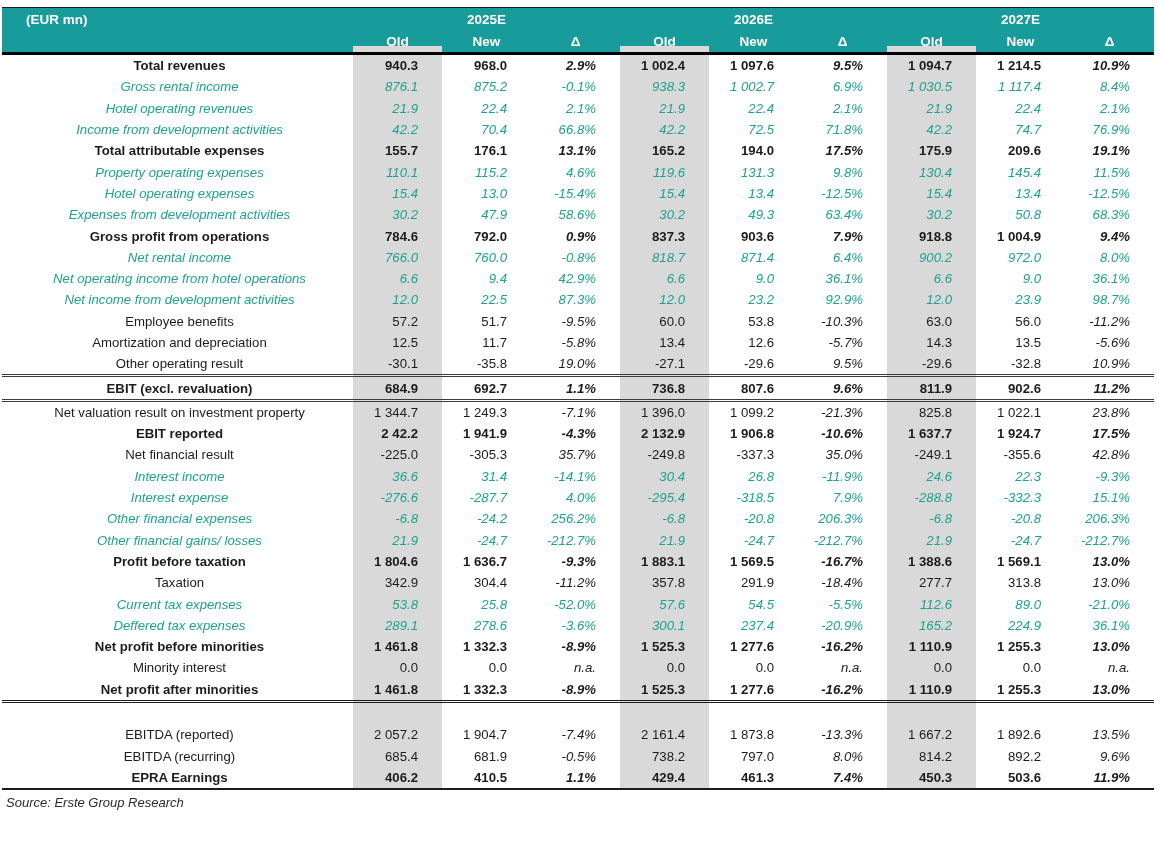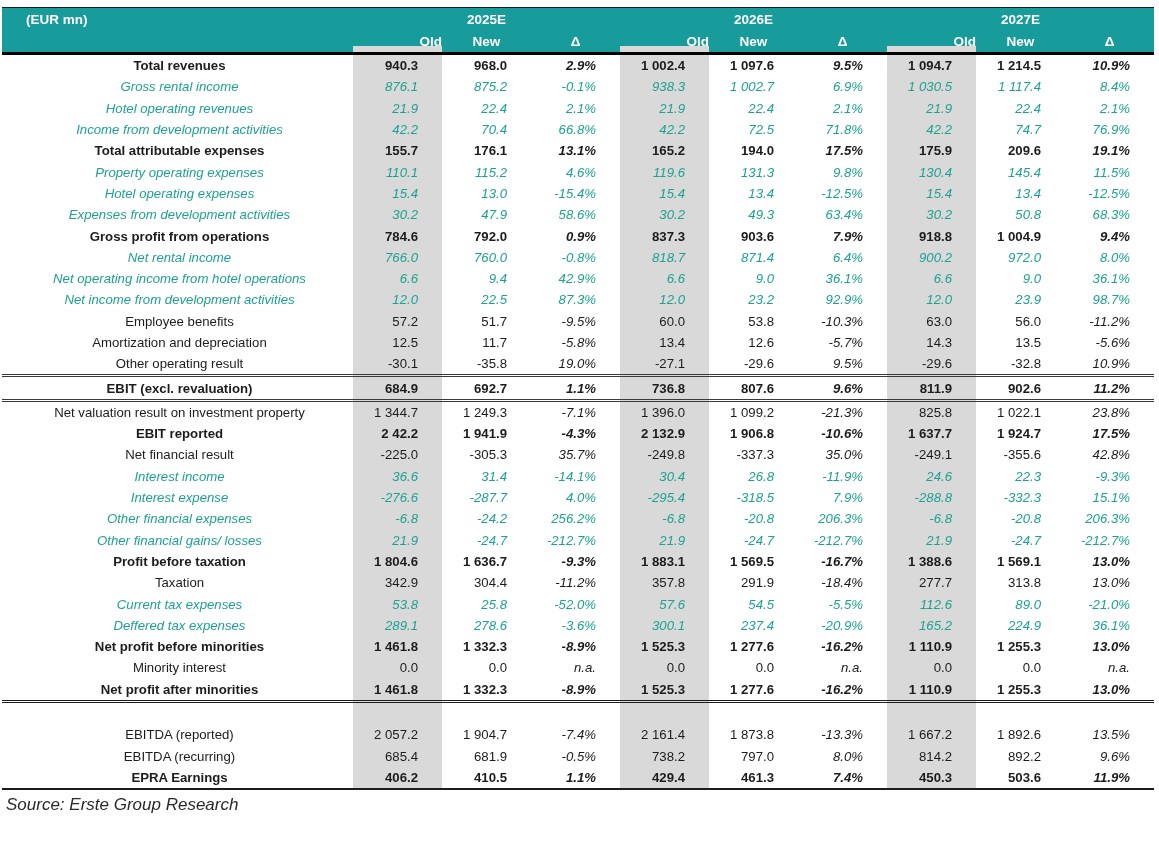--- a/index.html
+++ b/index.html
@@ -6,38 +6,38 @@
   body{width:1159px;height:854px;font-family:"Liberation Sans",sans-serif;color:#1c1c1c;overflow:hidden;}
   .wrap{padding:7px 5px 0 2px;}
   table{border-collapse:collapse;table-layout:fixed;width:1152px;border-top:1px solid #1c1c1c;}
   colgroup .c-lbl{width:351px;}
   colgroup .c-val{width:89px;}
 
   thead th{background:#189b9b;color:#ffffff;font-weight:bold;font-size:13.5px;padding:0;height:22px;vertical-align:middle;}
   thead th.unit{text-align:left;padding-left:24px;}
   thead tr.subrow{border-bottom:3px solid #000;}
   thead th.sub{text-align:center;}
-  thead th.sub-old{box-shadow:inset 0 -6px 0 #d9d9d9;text-align:right;}
+  thead th.sub-old{box-shadow:inset 0 -6px 0 #d9d9d9;}
 
   tbody td{height:21.3px;font-size:13.2px;padding:0;vertical-align:middle;white-space:nowrap;}
   td.lbl{text-align:center;padding-left:4px;overflow:hidden;}
   td.old,td.new,td.delta{text-align:right;padding-right:24px;}
   td.old{background:#d9d9d9;}
   td.delta{font-style:italic;}
 
   tr.bold td{font-weight:bold;}
   tr.teal td{color:#1da290;font-style:italic;}
   tr.plain td{color:#1c1c1c;}
   tr.blank td{height:21.3px;}
 
   tr.sep-double td{border-top:3px double #3a3a3a;border-bottom:3px double #3a3a3a;}
   tr.sep-heavy td{border-bottom:3px double #1c1c1c;margin-left:24px;}
   tr.sep-end td{border-bottom:2px solid #1c1c1c;}
 
-  .source{font-size:17px;font-style:italic;color:#2a2a2a;padding:5px 0 0 4px;}
+  .source{font-size:13px;font-style:italic;color:#2a2a2a;padding:5px 0 0 4px;}
 </style>
 </head>
 <body>
 
 <div class="wrap">
   <table>
     <colgroup>
       <col class="c-lbl">
       <col class="c-val">
         <col class="c-val">

